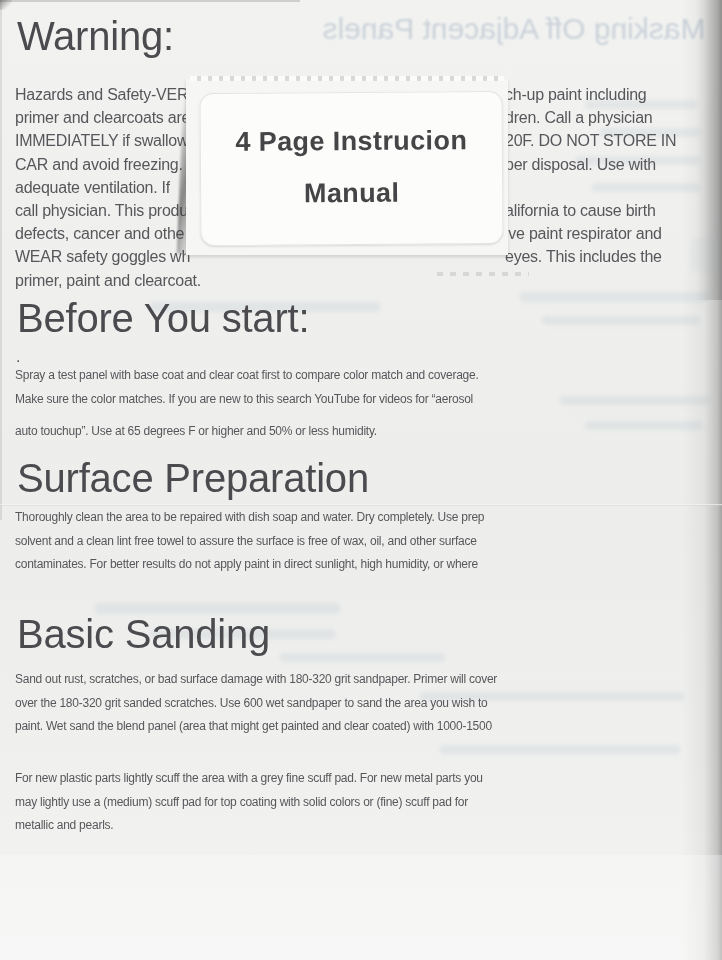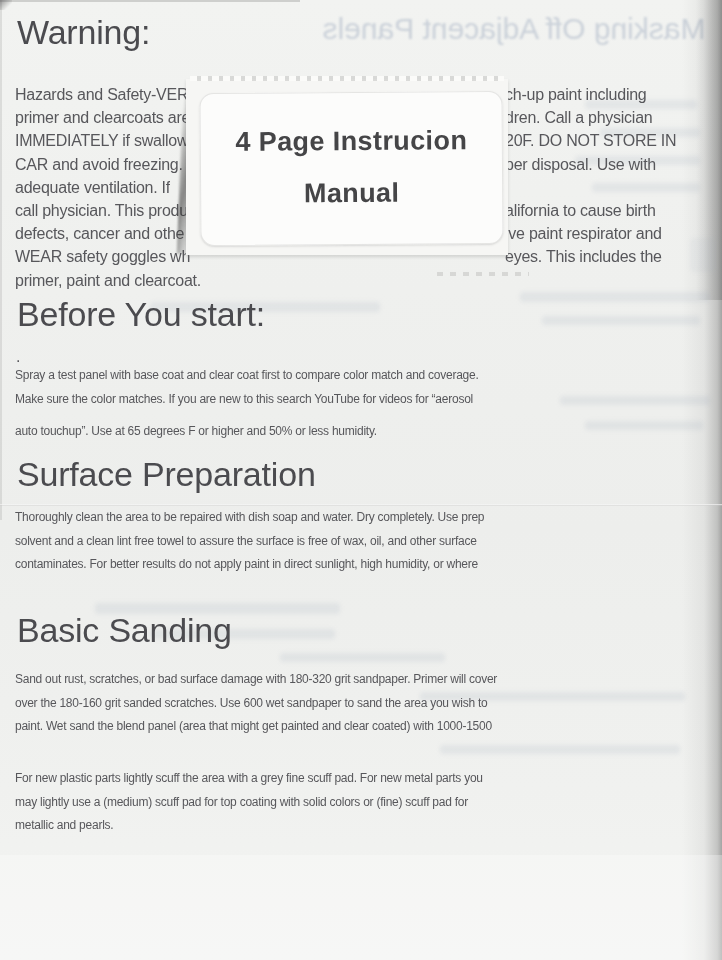--- a/index.html
+++ b/index.html
@@ -21,21 +21,21 @@
     background:linear-gradient(to bottom,rgba(255,255,255,.8),rgba(120,120,120,.18));}
   .band-bright{position:absolute;left:0;top:855px;width:722px;height:105px;background:rgba(255,255,255,.30);}
 
   
   .ghost-heading{position:absolute;top:12px;left:318px;width:392px;text-align:center;
     font-size:30px;color:rgba(172,182,199,.55);transform:scaleX(-1);filter:blur(1.2px);
     white-space:nowrap;}
   .gbar{position:absolute;background:rgba(154,165,184,.16);filter:blur(2px);border-radius:3px;}
 
   
-  .h1{position:absolute;left:17px;font-size:34px;line-height:1.1;color:#4b4b4f;letter-spacing:-.2px;white-space:nowrap;}
+  .h1{position:absolute;left:17px;font-size:40px;line-height:1.1;color:#4b4b4f;letter-spacing:-.2px;white-space:nowrap;}
   .para{position:absolute;left:15px;width:700px;}
   .para .ln{position:absolute;left:0;white-space:nowrap;font-size:12px;letter-spacing:-.25px;}
   .dot{position:absolute;left:16px;top:348px;font-size:16px;color:#57575b;}
 
   
   #warning-para{position:absolute;left:15px;top:86px;width:700px;height:215px;}
   .wline{position:absolute;left:0;width:700px;height:23.2px;font-size:16px;letter-spacing:-.25px;}
   .wl{display:inline-block;max-width:187px;overflow:hidden;white-space:nowrap;vertical-align:top;}
   .wline.last .wl{max-width:none;}
   .wr{position:absolute;left:490px;top:0;white-space:nowrap;}
@@ -121,21 +121,21 @@
   <div class="h1" style="top:456px">Surface Preparation</div>
   <div class="para" style="top:510px;height:100px">
     <div class="ln" style="top:0px">Thoroughly clean the area to be repaired with dish soap and water.  Dry completely. Use prep</div>
     <div class="ln" style="top:23.5px">solvent and a clean lint free towel to assure the surface is free of wax, oil, and other surface</div>
     <div class="ln" style="top:47px">contaminates. For better results do not apply paint in direct sunlight, high humidity, or where</div>
   </div>
 
   <div class="h1" style="top:612px">Basic Sanding</div>
   <div class="para" style="top:672px;height:100px">
     <div class="ln" style="top:0px">Sand out rust, scratches, or bad surface damage with 180-320 grit sandpaper. Primer will cover</div>
-    <div class="ln" style="top:23.5px">over the 180-160 grit sanded scratches. Use 600 wet sandpaper to sand the area you wish to</div>
+    <div class="ln" style="top:23.5px">over the 180-320 grit sanded scratches. Use 600 wet sandpaper to sand the area you wish to</div>
     <div class="ln" style="top:47px">paint. Wet sand the blend panel (area that might get painted and clear coated) with 1000-1500</div>
   </div>
   <div class="para" style="top:771px;height:75px">
     <div class="ln" style="top:23.5px">may lightly use a (medium) scuff pad for top coating with solid colors or (fine) scuff pad for</div>
     <div class="ln" style="top:0px">For new plastic parts lightly scuff the area with a grey fine scuff pad. For new metal parts you</div>
     <div class="ln" style="top:47px">metallic and pearls.</div>
   </div>
 
 </div>
 

